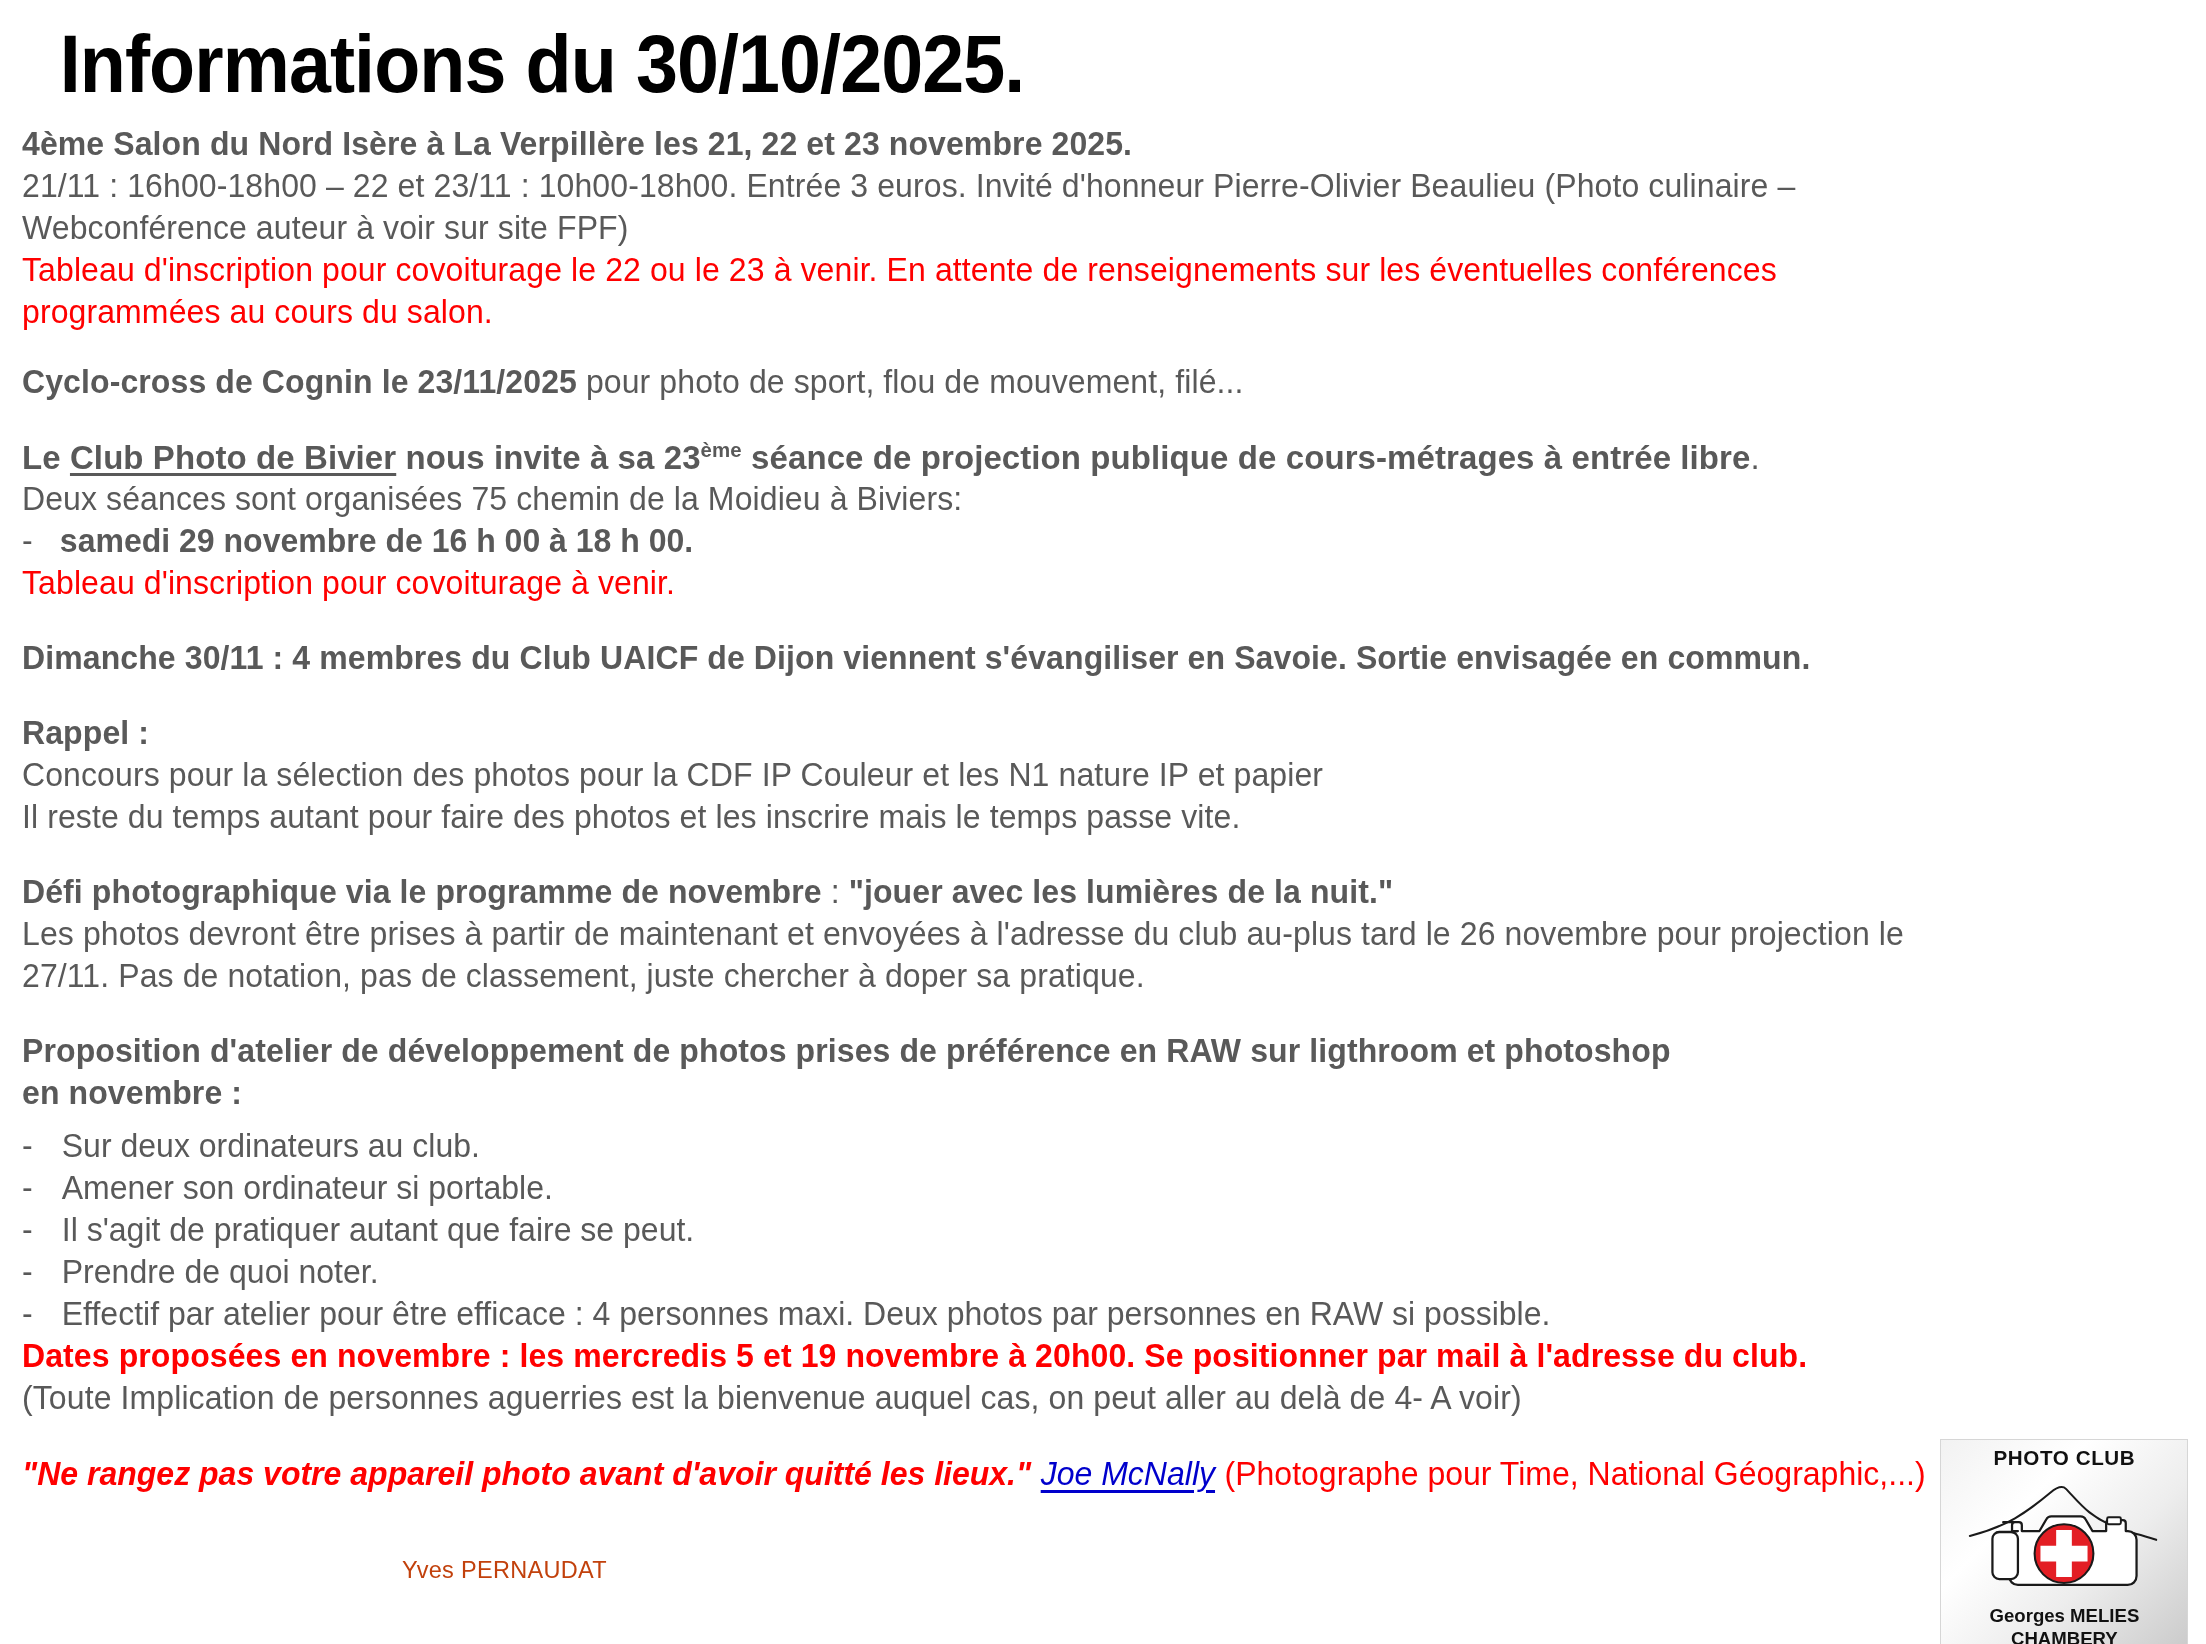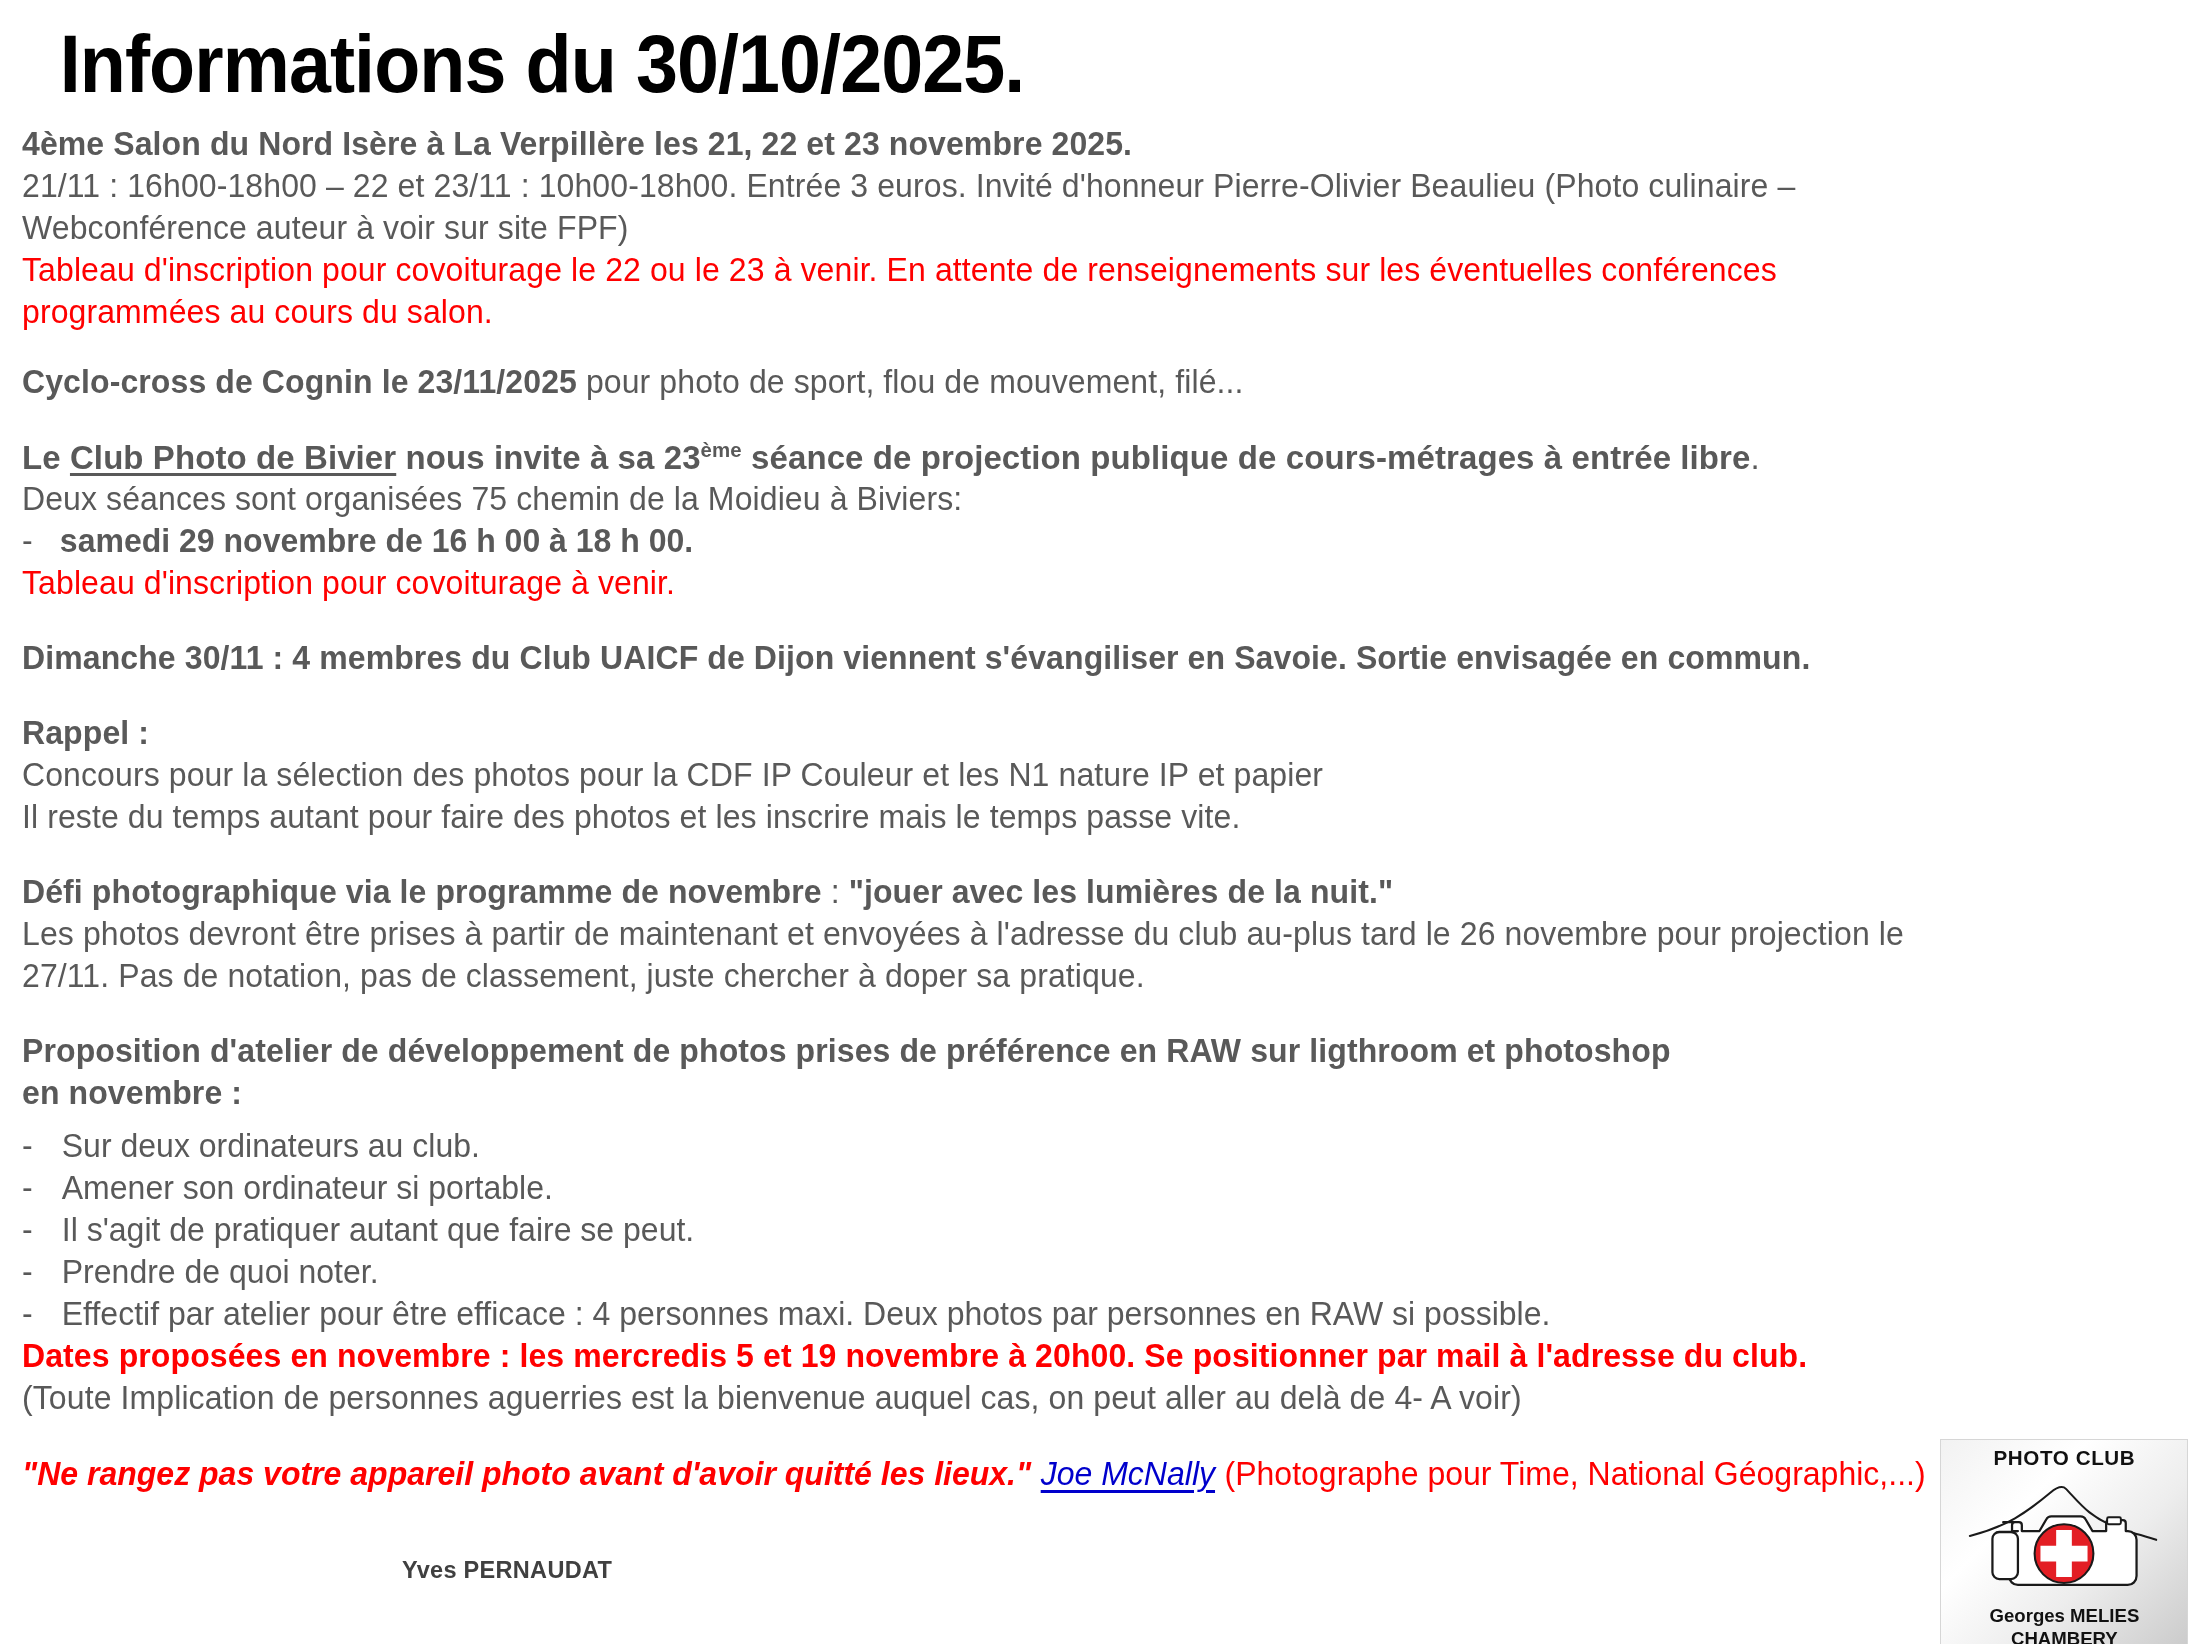--- a/index.html
+++ b/index.html
@@ -107,22 +107,22 @@
   }
   .quote-note { color: #FF0000; }
 
   
   .signature {
     position: absolute;
     left: 402px;
     top: 1541px;
     font-family: "Liberation Sans", sans-serif;
     font-size: 23.5px;
-    font-weight: 700;
-    color: #404040;
+    font-weight: 400;
+    color: #c2410c;
     letter-spacing: 0.3px;
     text-align: right;
   }
 
   
   .logo {
     position: absolute;
     right: 17.6px;
     bottom: 3.9px;
     width: 248px;

